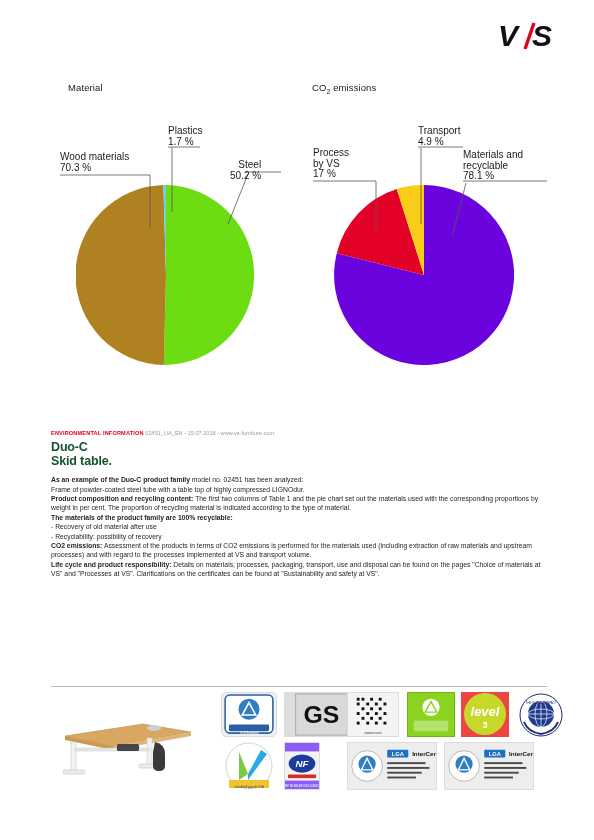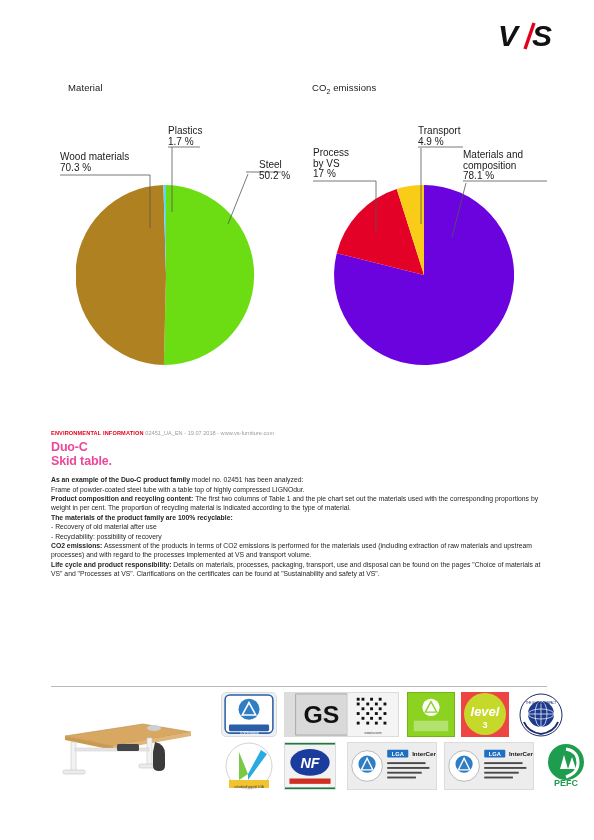--- a/index.html
+++ b/index.html
@@ -43,21 +43,21 @@
     font-size: 10px;
     line-height: 10.6px;
     color: #1a1a1a;
     white-space: nowrap;
   }
   .lbl .pct { display: block; }
 
   
   #lbl-wood     { left: 60px;  top: 152px; }
   #lbl-plastics { left: 168px; top: 126px; }
-  #lbl-steel    { left: 259px; top: 160px; }
+  #lbl-steel    { left: 230px; top: 160px; text-align: right; }
   
   #lbl-process   { left: 313px; top: 148px; }
   #lbl-transport { left: 418px; top: 126px; }
   #lbl-materials { left: 463px; top: 150px; }
 
   
   #textblock {
     position: absolute;
     left: 51px; top: 430px;
     width: 496px;
@@ -72,21 +72,21 @@
   }
   #meta-line .meta-rest {
     color: #9b9b9b;
     font-weight: normal;
     letter-spacing: 0;
   }
   #prod-name, #prod-type {
     font-size: 12.5px;
     font-weight: bold;
     line-height: 13.6px;
-    color: #ec4899;
+    color: #14532d;
     letter-spacing: -.15px;
   }
   #body-copy {
     margin-top: 7px;
     font-size: 6.8px;
     line-height: 9.4px;
     color: #1f1f1f;
   }
   #body-copy p { margin: 0; }
   #body-copy b { font-weight: bold; }
@@ -194,21 +194,21 @@
   <span class="pct">17 %</span>
 </div>
 
 <div class="lbl" id="lbl-transport">
   <span>Transport</span>
   <span class="pct">4.9 %</span>
 </div>
 
 <div class="lbl" id="lbl-materials">
   <span>Materials and</span>
-  <span class="pct">composition</span>
+  <span class="pct">recyclable</span>
   <span class="pct">78.1 %</span>
 </div>
 
 <div id="textblock">
   <div id="meta-line">
     <span>ENVIRONMENTAL INFORMATION</span>
     <span class="meta-rest">02451_UA_EN - 19.07.2018 - www.vs-furniture.com</span>
   </div>
   <div id="prod-name">Duo-C</div>
   <div id="prod-type">Skid table.</div>
@@ -331,21 +331,21 @@
   <div class="badge" style="left:170px; top:50px; width:56px; height:48px; background:#ffffff; border:none;">
     <svg viewBox="0 0 56 48" style="width:100%;height:100%">
       <circle cx="28" cy="24" r="23" fill="#ffffff" stroke="#d2d2d2" stroke-width="1"></circle>
       <path d="M18 10 l9 22 l-9 6 z" fill="#7ac943"></path>
       <path d="M27 32 l13 -24 l6 4 l-19 26 z" fill="#29abe2"></path>
       <rect x="8" y="38" width="40" height="8" fill="#f0c330"></rect>
     </svg>
     <div class="badge-lbl">schadstoff geprüft LGA</div>
   </div>
 
-  <div class="badge" style="left:233px; top:50px; width:52px; height:48px; background:#15803d;">
+  <div class="badge" style="left:233px; top:50px; width:36px; height:48px; background:#8b5cf6;">
     <svg viewBox="0 0 56 48" style="width:100%;height:100%">
       <rect x="0" y="0" width="56" height="48" fill="#f2f2f2"></rect>
       <ellipse cx="28" cy="20" rx="22" ry="15" fill="#1a3c9c"></ellipse>
       <text x="28" y="26" text-anchor="middle" font-family="Liberation Sans, sans-serif" font-size="16" font-weight="bold" font-style="italic" fill="#ffffff">NF</text>
       <rect x="5" y="38" width="46" height="6" fill="#d03023"></rect>
     </svg>
     <div class="badge-lbl" style="color:#fff;">NF MOBILIER EDUCATION</div>
   </div>
 
   <div class="badge" style="left:296px; top:50px; width:90px; height:48px; background:#ededed;">
@@ -377,23 +377,14 @@
       <text x="66" y="14" font-family="Liberation Sans, sans-serif" font-size="6.5" font-weight="bold" fill="#111">InterCert</text>
       <g fill="#4a4a4a">
         <rect x="40" y="20" width="40" height="2"></rect>
           <rect x="40" y="25" width="44" height="2"></rect>
         <rect x="40" y="30" width="36" height="2"></rect>
           <rect x="40" y="35" width="30" height="2"></rect>
       </g>
     </svg>
   </div>
 
-  <div class="badge" style="left:490px; top:50px; width:50px; height:48px; background:#ffffff; border:none;">
-    <svg viewBox="0 0 50 48" style="width:100%;height:100%">
-      <circle cx="25" cy="20" r="18" fill="#1f9d4e"></circle>
-      <path d="M25 7 q12 2 12 14 q0 10 -12 14" fill="none" stroke="#ffffff" stroke-width="3"></path>
-      <polygon points="19,27 23,13 27,27" fill="#ffffff"></polygon>
-      <polygon points="27,27 31,15 35,27" fill="#ffffff"></polygon>
-      <text x="25" y="44" text-anchor="middle" font-family="Liberation Sans, sans-serif" font-size="9" font-weight="bold" fill="#1f9d4e">PEFC</text>
-    </svg>
-  </div>
 
 </div>
 
 </body></html>

